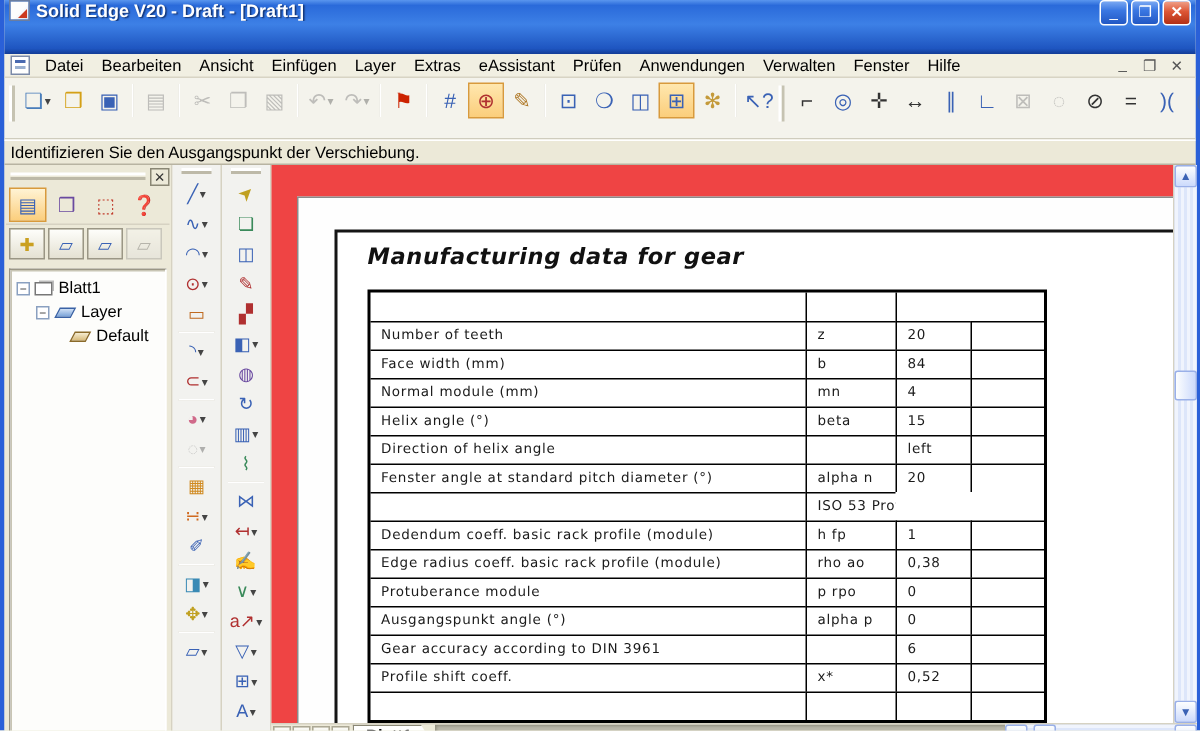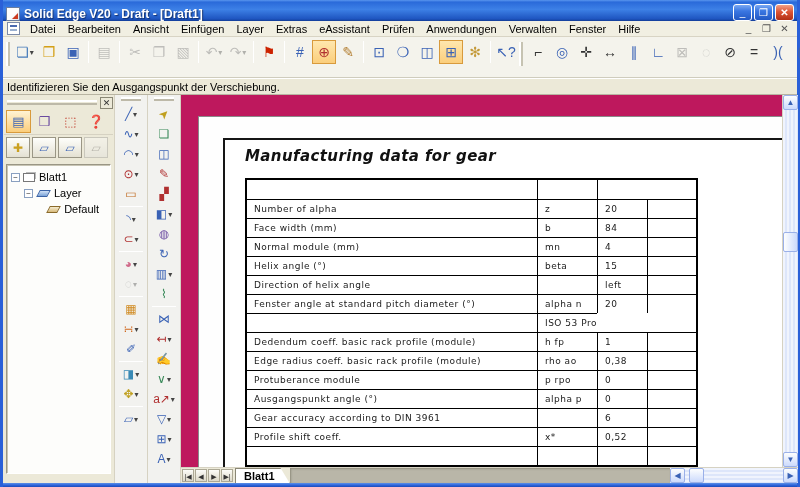--- a/index.html
+++ b/index.html
@@ -2,21 +2,21 @@
 <html><head>
 <meta charset="utf-8">
 <style>
   * { margin:0; padding:0; box-sizing:border-box; }
   html,body { width:800px; height:487px; }
   body { font-family:"Liberation Sans", sans-serif; font-size:11px; background:#ece9d8; overflow:hidden; }
 
   .win { position:relative; width:800px; height:487px; border-left:3px solid #2a60d8; border-right:3px solid #2a60d8; background:#ece9d8; }
 
   
-  .titlebar { height:21px; display:flex; align-items:flex-end; padding:0 3px;
+  .titlebar { height:36px; display:flex; align-items:flex-start; padding:0 3px;
     background:linear-gradient(180deg,#5a96ee 0%,#2a6ada 10%,#3d80e6 45%,#1e55c0 90%,#123c96 100%); }
   .appicon { width:14px; height:14px; margin-right:4px; background:linear-gradient(135deg,#fdfdfd 55%,#d8dfec 100%); border:1px solid #6a7da0; position:relative; }
   .appicon::after { content:""; position:absolute; right:1px; bottom:1px; width:0; height:0; border-left:6px solid transparent; border-bottom:6px solid #cc3a1f; }
   .titletext { color:#fff; font-weight:bold; font-size:12px; text-shadow:1px 1px 1px #10306e; flex:1; white-space:nowrap; overflow:hidden; }
   .tbtns { display:flex; gap:2px; }
   .tbtn { width:19px; height:17px; border-radius:3px; border:1px solid #fff; color:#fff; font-size:10px; line-height:15px; text-align:center;
     background:linear-gradient(180deg,#7aa8f2 0%,#3a77e2 40%,#2258c4 100%); }
   .tbtn.close { background:linear-gradient(180deg,#f0a088 0%,#dd5535 45%,#b23015 100%); font-weight:bold; }
 
   
@@ -67,21 +67,21 @@
   
   .vtool { width:33px; background:#f2f2ef; border-right:1px solid #d6d2c2; display:flex; flex-direction:column; align-items:center; padding-top:2px; }
   .vt-handle { width:20px; height:4px; border-top:2px solid #fff; border-bottom:2px solid #bdb9a8; margin-bottom:3px; }
   .vt-item { width:30px; height:20px; display:flex; align-items:center; justify-content:center; border:1px solid transparent; }
   .vt-item .g { font-size:12px; line-height:1; }
   .vt-sep { width:24px; height:1px; background:#c9c6b6; border-bottom:1px solid #fff; margin:2px 0; }
 
   
   .rightpane { display:flex; flex-direction:column; width:617px; }
   .canvasrow { display:flex; height:372px; }
-  .canvas { position:relative; width:601px; height:372px; background:#be185d; overflow:hidden; }
+  .canvas { position:relative; width:601px; height:372px; background:#ef4444; overflow:hidden; }
   .sheet { position:absolute; left:17px; top:21px; width:640px; height:420px; background:#fefefe; border:1px solid #8a8a8a; }
   .frame { position:absolute; left:42px; top:43px; width:660px; height:400px; border:2px solid #151515; background:#fff; }
   .sheet-title { position:absolute; left:64px; top:52px; font-family:"DejaVu Sans", sans-serif; font-size:15px; font-weight:bold; font-style:italic; letter-spacing:.4px; color:#111; }
   .gtable { position:absolute; left:64px; top:83px; width:453px; border:2px solid #000; background:#fff;
     font-family:"DejaVu Sans", sans-serif; font-size:9px; letter-spacing:.5px; color:#1a1a1a; }
   .trow { display:grid; height:19px; }
   .trow.cols4 { grid-template-columns:290px 60px 50px 49px; }
   .trow.cols3 { grid-template-columns:290px 60px 99px; }
   .tcell { border-left:1px solid #000; border-top:1px solid #000; padding:4px 0 0 7px; overflow:hidden; white-space:nowrap; }
   .trow .tcell:first-child { border-left:none; }
@@ -451,21 +451,21 @@
           <div class="sheet"></div>
           <div class="frame"></div>
           <div class="sheet-title">Manufacturing data for gear</div>
           <div class="gtable" id="geartable">
               <div class="trow cols3 first">
                 <div class="tcell"></div>
                 <div class="tcell"></div>
                 <div class="tcell"></div>
               </div>
               <div class="trow cols4">
-                <div class="tcell">Number of alpha</div>
+                <div class="tcell">Number of teeth</div>
                 <div class="tcell">z</div>
                 <div class="tcell">20</div>
                 <div class="tcell"></div>
               </div>
               <div class="trow cols4">
                 <div class="tcell">Face width (mm)</div>
                 <div class="tcell">b</div>
                 <div class="tcell">84</div>
                 <div class="tcell"></div>
               </div>

